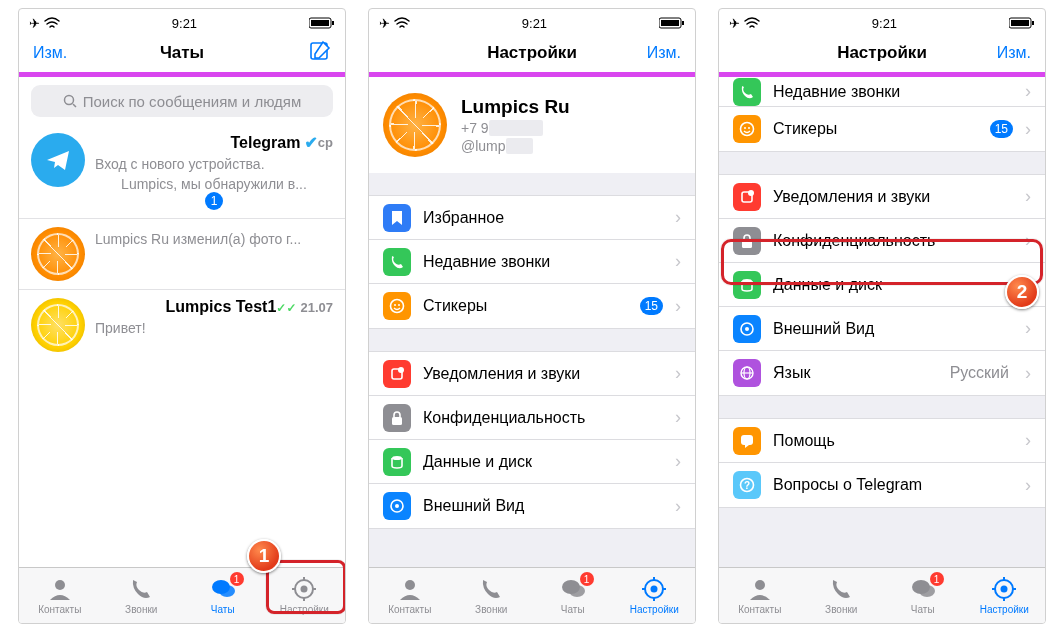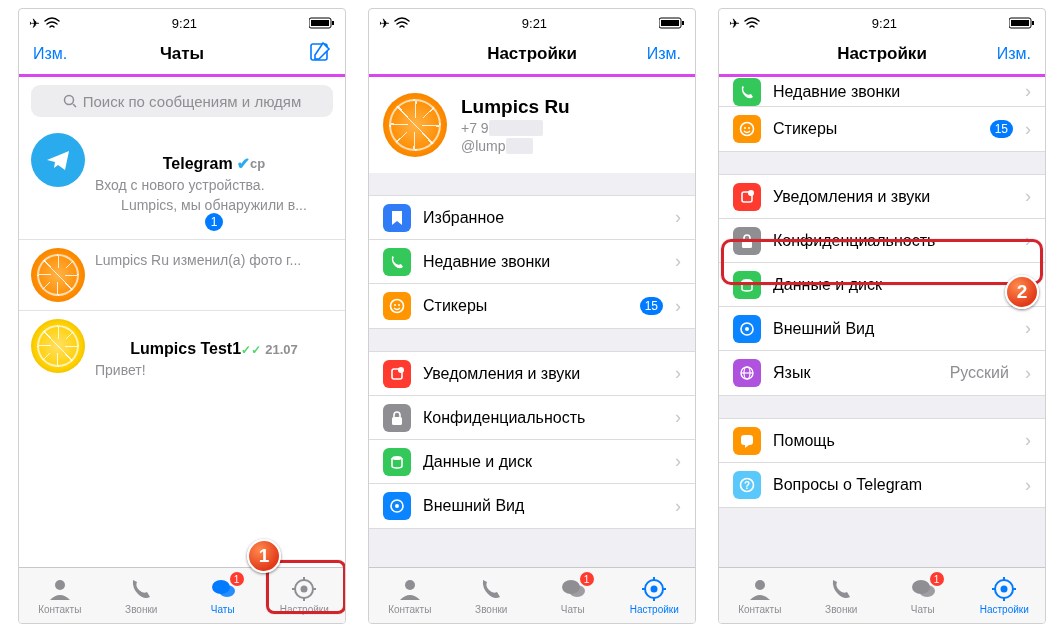--- a/index.html
+++ b/index.html
@@ -33,21 +33,21 @@
     font-size: 13px;
     font-weight: 500;
   }
   .sb-left, .sb-right { display: flex; align-items: center; gap: 4px; }
   .nav-bar {
     height: 44px;
     display: flex;
     align-items: center;
     justify-content: space-between;
     padding: 0 14px;
-    border-bottom: 3px solid #d946ef;
+    border-bottom: 5px solid #d946ef;
   }
   .nav-title { font-weight: 600; font-size: 17px; text-align: center; flex: 1; }
   .nav-side { min-width: 46px; color: #007aff; font-size: 16px; }
   .nav-right { text-align: right; }
   .content { flex: 1; overflow: hidden; background: #fff; display: flex; flex-direction: column; }
   .content.grey { background: #efeff4; }
   .search-field {
     margin: 8px 12px;
     background: #ededf0;
     border-radius: 9px;
@@ -84,21 +84,21 @@
   .avatar.orange::after, .avatar.lemon::after {
     content: '';
     position: absolute;
     inset: 6px;
     border-radius: 50%;
     background:
       repeating-conic-gradient(rgba(255,255,255,0.85) 0deg 4deg, transparent 4deg 45deg);
     border: 2px solid rgba(255,255,255,0.7);
   }
   .chat-main { flex: 1; min-width: 0; }
-  .chat-top { display: flex; justify-content: center; align-items: center; margin-top: 21px; }
+  .chat-top { display: flex; justify-content: flex-end; align-items: center; }
   .chat-name { font-weight: 600; font-size: 16px; display: flex; align-items: center; gap: 4px; }
   .chat-date { color: #8e8e93; font-size: 13px; font-weight: bold; }
   .chat-date.read::before { content: '✓✓'; color: #4cd964; margin-right: 4px; font-size: 12px; }
   .chat-preview { color: #8e8e93; font-size: 14px; margin-top: 4px; overflow: hidden; white-space: nowrap; text-overflow: ellipsis; max-width: 240px;}
   .badge-blue { background: #007aff; color: #fff; border-radius: 10px; font-size: 12px; min-width: 18px; height: 18px; display: inline-flex; align-items: center; justify-content: center; padding: 0 5px;}
   .tab-bar {
     border-top: 1px solid #c8c8c8;
     height: 56px;
     display: flex;
     background: #f7f7f8;

